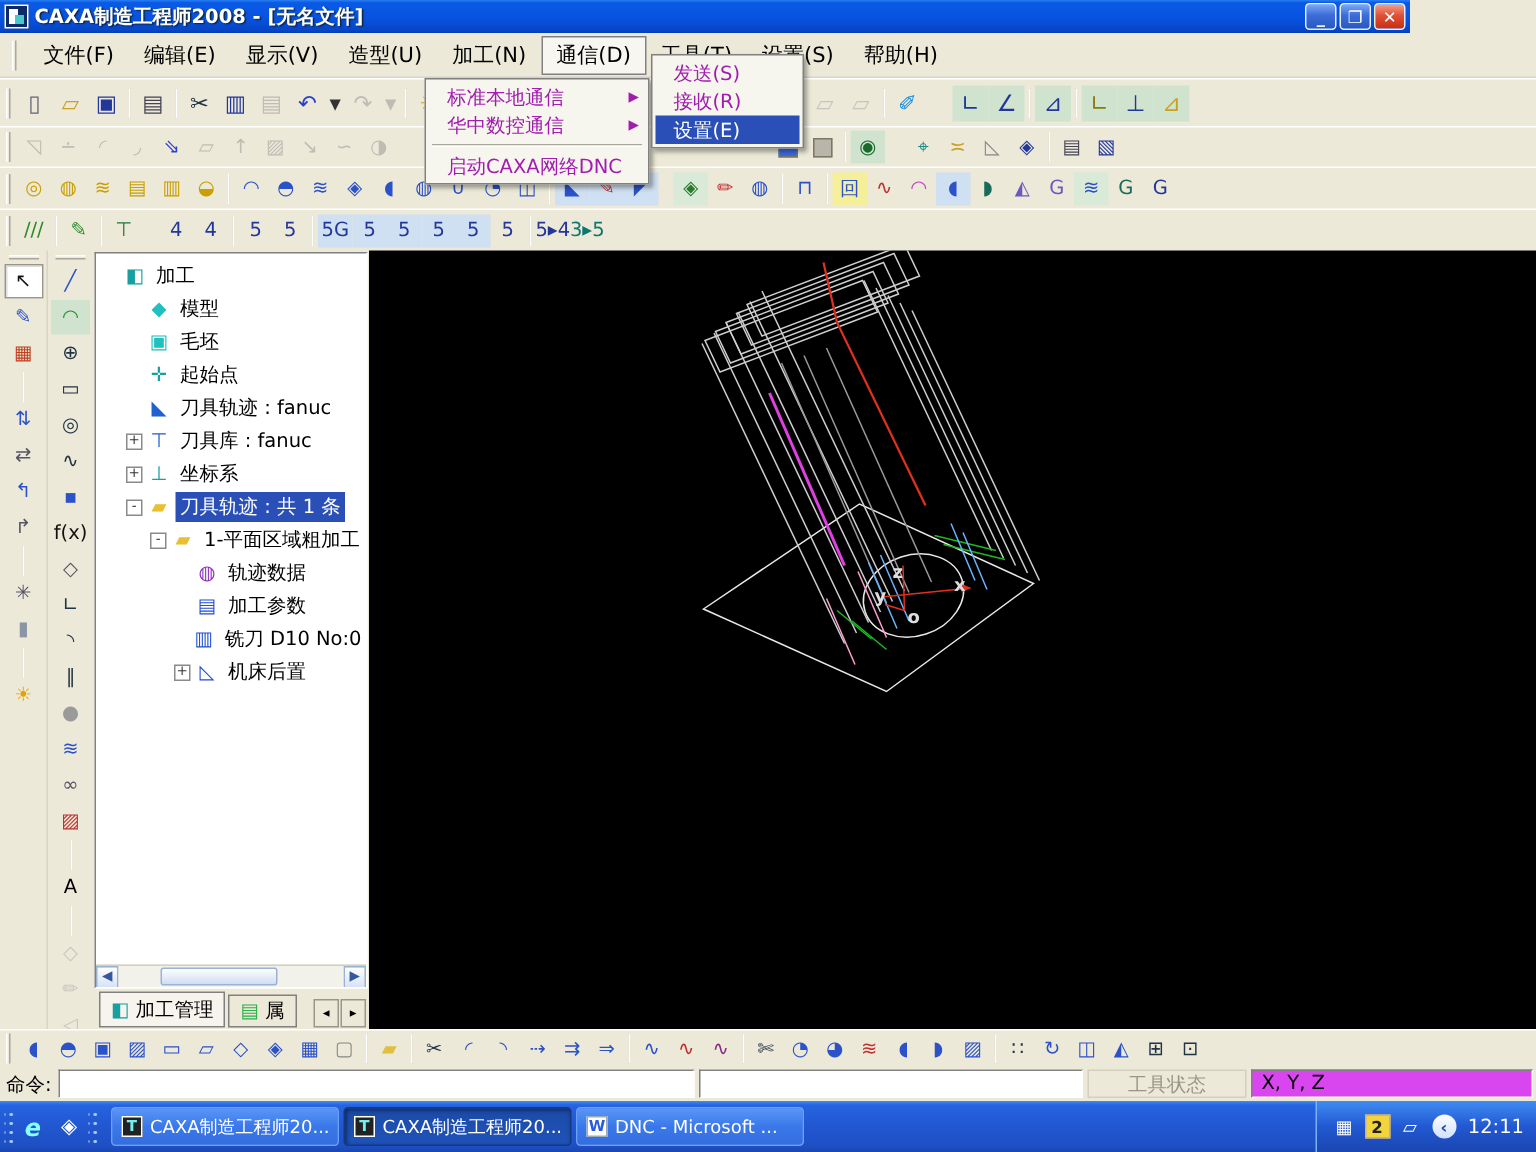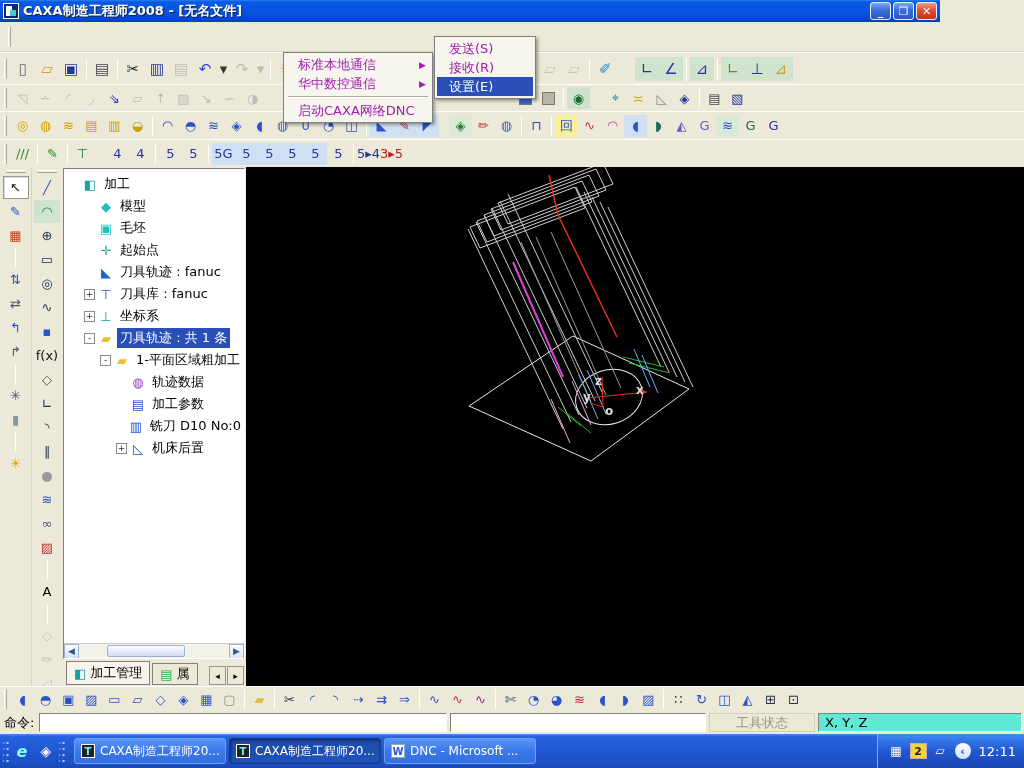--- a/index.html
+++ b/index.html
@@ -85,22 +85,22 @@
   .viewport { flex:1; background:#000; position:relative; }
   .viewport svg { position:absolute; left:0; top:0; }
 
   
   .cmdbar { position:absolute; left:0; top:711px; width:1024px; height:23px; background:#ece9d8;
     display:flex; align-items:center; padding:1px 2px; gap:3px; }
   .cmdlabel { font-size:13px; padding:0 2px; }
   .cmdbox { height:19px; background:#fff; border:1px solid #808080; border-right-color:#fff; border-bottom-color:#fff; }
   .cell-tool { height:19px; width:106px; display:flex; align-items:center; justify-content:center;
     color:#9a968a; font-size:13px; border:1px solid #d4d0c0; }
-  .cell-xyz { height:19px; width:204px; display:flex; align-items:center; padding-left:6px;
-    background:#5eead4; border:1px solid #808080; border-right-color:#fff; border-bottom-color:#fff; font-size:13px; }
+  .cell-xyz { height:19px; width:188px; display:flex; align-items:center; padding-left:6px;
+    background:#d946ef; border:1px solid #808080; border-right-color:#fff; border-bottom-color:#fff; font-size:13px; }
 
   
   .taskbar { position:absolute; left:0; top:734px; width:1024px; height:34px;
     background:linear-gradient(180deg,#3f8cf3 0%,#2663e0 8%,#2258d2 45%,#1e4fc4 88%,#1a46b0 100%);
     display:flex; align-items:center; }
   .startbtn { height:34px; width:98px; border-radius:0 14px 14px 0; display:flex; align-items:center; gap:6px;
     padding-left:8px; background:linear-gradient(180deg,#6cbc66 0%,#3c9a40 30%,#2f8b38 70%,#1f6b28 100%);
     box-shadow:2px 0 4px rgba(0,0,0,.4); color:#fff; font-weight:bold; font-style:italic; font-size:16px;
     text-shadow:1px 1px 2px #1a4; }
   .winflag { width:16px; height:14px; display:grid; grid-template-columns:7px 7px; grid-template-rows:6px 6px;
@@ -150,20 +150,31 @@
     <span class="ttext">CAXA制造工程师2008  -  [无名文件]</span>
     <span class="winbtns">
       <span class="wbtn">_</span>
       <span class="wbtn">❐</span>
       <span class="wbtn close">✕</span>
     </span>
   </div>
 
   <div class="menubar">
     <span class="mgrip"></span>
+    <span style="display:flex;">
+        <span class="mitem">文件(F)</span>
+        <span class="mitem">编辑(E)</span>
+        <span class="mitem">显示(V)</span>
+        <span class="mitem">造型(U)</span>
+        <span class="mitem">加工(N)</span>
+        <span class="mitem open">通信(D)</span>
+        <span class="mitem">工具(T)</span>
+        <span class="mitem">设置(S)</span>
+        <span class="mitem">帮助(H)</span>
+      </span>
   </div>
 
   <div class="trow" id="row2">
     <span class="tgrip"></span>
     <span style="display:flex;align-items:center;">
         <span class="tbtn">
           <span style="color: rgb(102, 102, 119);">▯</span>
         </span>
         <span class="tbtn">
           <span style="color: rgb(201, 162, 39);">▱</span>
@@ -473,21 +484,21 @@
           <span style="color: rgb(35, 55, 155);">5</span>
         </span>
         <span class="tbtn">
           <span style="color: rgb(35, 55, 155);">5</span>
         </span>
         <span class="tsep"></span>
         <span class="tbtn">
           <span style="color: rgb(35, 55, 155);">5▸4</span>
         </span>
         <span class="tbtn">
-          <span style="color: #b91c1c;">3▸5</span>
+          <span style="color: #0f766e;">3▸5</span>
         </span>
       </span>
   </div>
 
   <div class="main">
     <div class="sidetools">
       <div class="scol">
         <span class="hgrip"></span>
         <span style="display:flex;flex-direction:column;align-items:center;">
             <span class="tbtn pressed">

